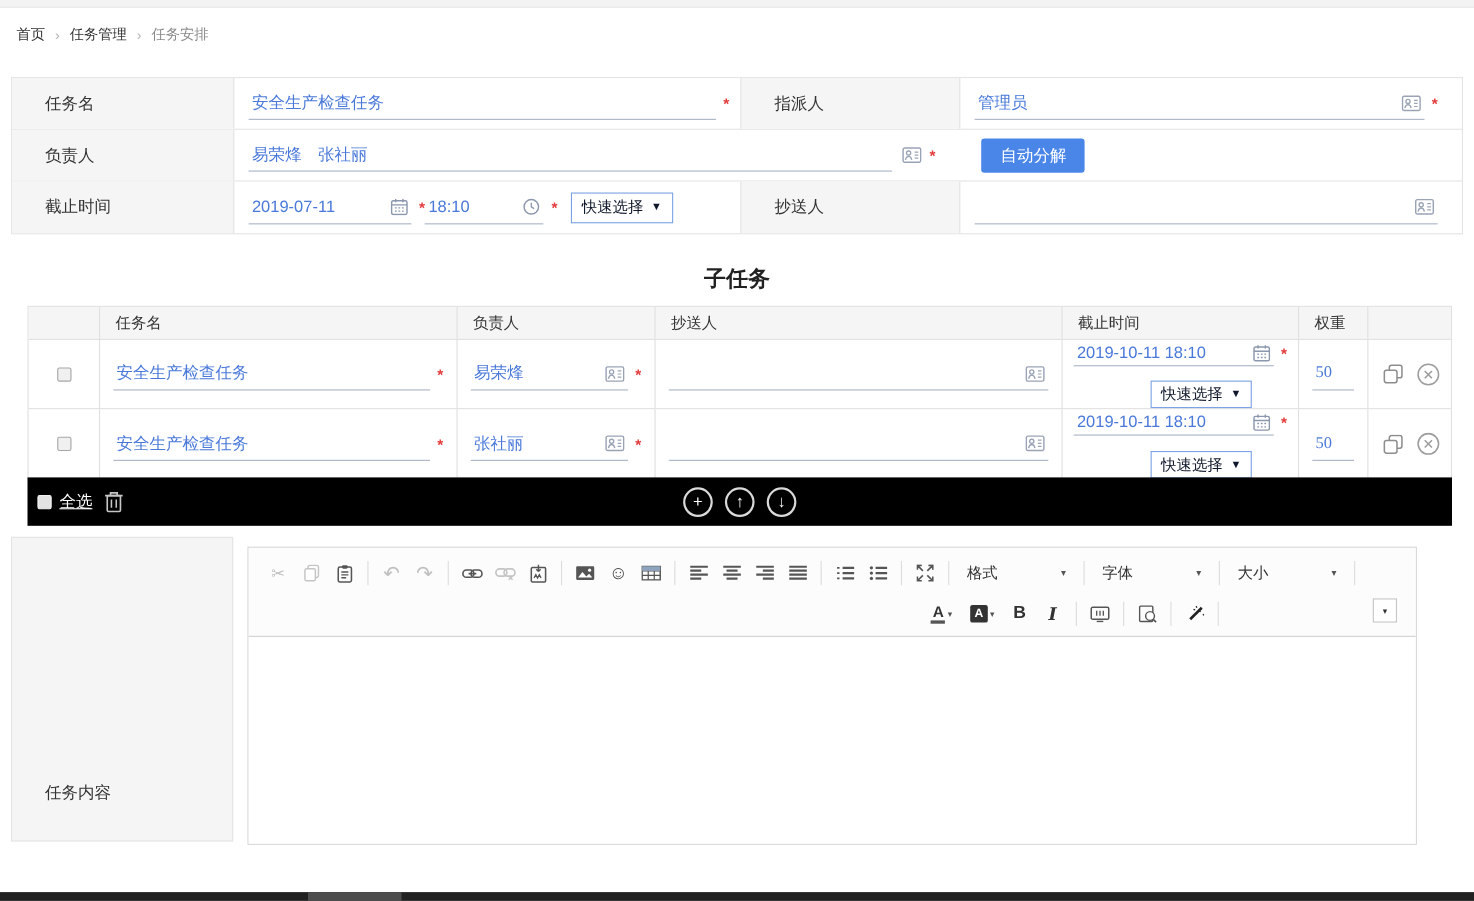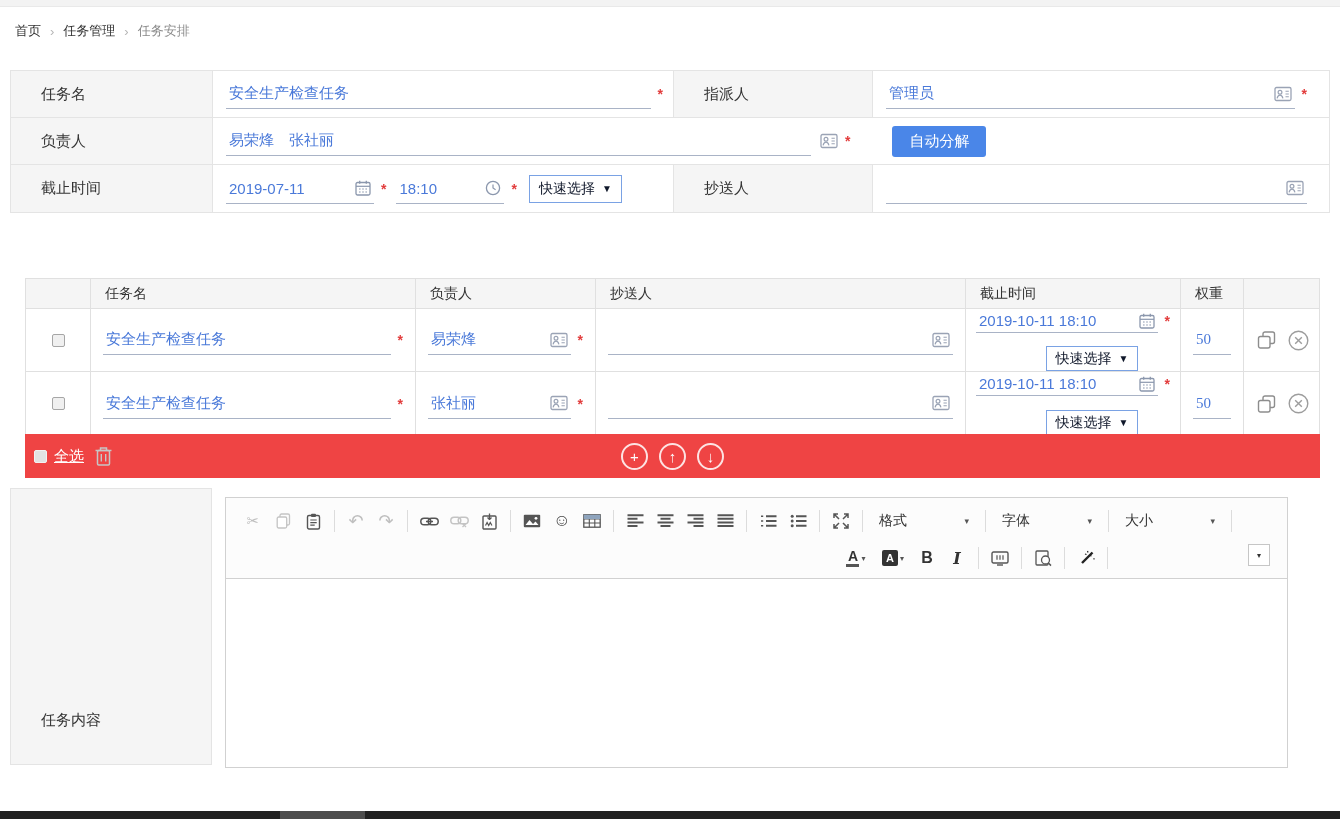--- a/index.html
+++ b/index.html
@@ -44,21 +44,21 @@
   .w-cc { width:370px; }
   .w-dl { width:215px; flex-direction:column; justify-content:space-between; gap:4px; align-items:stretch !important; padding:0 10px !important; }
   .w-wt { width:63px;font-family:Liberation Serif, serif; }
   .w-act { width:77px; justify-content:center; gap:12px; }
   .grow { flex:1; }
   .cb { width:13px; height:13px; background:#f0f0f0; border:1px solid #a6a6a6; border-radius:2px; cursor:pointer; }
   .dl-line1 { display:flex; align-items:center; }
   .dl-line2 { display:flex; justify-content:center; padding-left:38px; }
 
   
-  .graybar { position:absolute; left:25px; top:434px; width:1295px; height:44px; background:#ef4444; display:flex; align-items:center; padding:0 9px; }
+  .graybar { position:absolute; left:25px; top:434px; width:1295px; height:44px; background:#000000; display:flex; align-items:center; padding:0 9px; }
   .graybar .cb { background:#e3e3e3; border-color:#f2f2f2; }
   .selall { color:#fff; font-size:15px; text-decoration:underline; margin:0 10px 0 7px; cursor:pointer; }
   .centerics { position:absolute; left:0; width:100%; display:flex; justify-content:center; gap:11px; }
   .circ { width:27px; height:27px; border-radius:50%; border:2px solid rgba(255,255,255,.85); color:#fdfdfd; display:flex; align-items:center; justify-content:center; font-size:15px; cursor:pointer; }
 
   
   .content-label-col { position:absolute; left:10px; top:488px; width:202px; height:277px; background:#f5f5f5; border:1px solid #e4e4e4; }
   .content-label-col span { position:absolute; left:30px; top:222px; font-size:15px; color:#333; }
   .editor { position:absolute; left:225px; top:497px; width:1063px; border:1px solid #d1d1d1; background:#fff; }
   .etoolbar { border-bottom:1px solid #d1d1d1; background:#fcfcfc; position:relative; padding:4px 0 2px; }
@@ -162,21 +162,21 @@
           <span>
             <svg width="16" height="16" viewBox="0 0 16 16">
                 <rect x="1" y="2.5" width="14" height="12.5" rx="1.5" fill="none" stroke="#8b97ad" stroke-width="1.3"></rect>
                 <path d="M1 6.3h14" stroke="#8b97ad" stroke-width="1.2"></path>
                 <path d="M4.7 0.8v3M11.3 0.8v3" stroke="#8b97ad" stroke-width="1.3"></path>
                 <path d="M4 9h1.6M7.2 9h1.6M10.4 9h1.6M4 12h1.6M7.2 12h1.6M10.4 12h1.6" stroke="#8b97ad" stroke-width="1.2"></path>
               </svg>
           </span>
         </div>
         <span class="req">*</span>
-        <div class="ubox" style="width:108px;margin-left:10px">
+        <div class="ubox" style="width:108px;">
           <span class="blu">18:10</span>
           <span>
             <svg width="16" height="16" viewBox="0 0 16 16">
                 <circle cx="8" cy="8" r="6.6" fill="none" stroke="#8b97ad" stroke-width="1.3"></circle>
                 <path d="M8 4.4V8l2.6 1.7" fill="none" stroke="#8b97ad" stroke-width="1.2"></path>
               </svg>
           </span>
         </div>
         <span class="req">*</span>
         <button class="qsel" style="margin-left:12px">
@@ -196,20 +196,21 @@
                 <circle cx="6" cy="6.2" r="1.9" fill="none" stroke="#9aa3b5" stroke-width="1.2"></circle>
                 <path d="M3.1 12.3c.5-2.2 1.7-3.2 2.9-3.2s2.4 1 2.9 3.2" fill="none" stroke="#9aa3b5" stroke-width="1.2"></path>
                 <path d="M11.5 5.2h3.3M11.5 8h3.3M11.5 10.8h3.3" stroke="#9aa3b5" stroke-width="1.1"></path>
               </svg>
           </span>
         </div>
       </div>
     </div>
   </div>
 
+  <div class="sub-title">子任务</div>
 
   <div class="stable">
     <div class="shead">
       <div class="w-cb"></div>
       <div class="w-task">
           <span>任务名</span>
         </div>
       <div class="w-owner">
           <span>负责人</span>
         </div>

